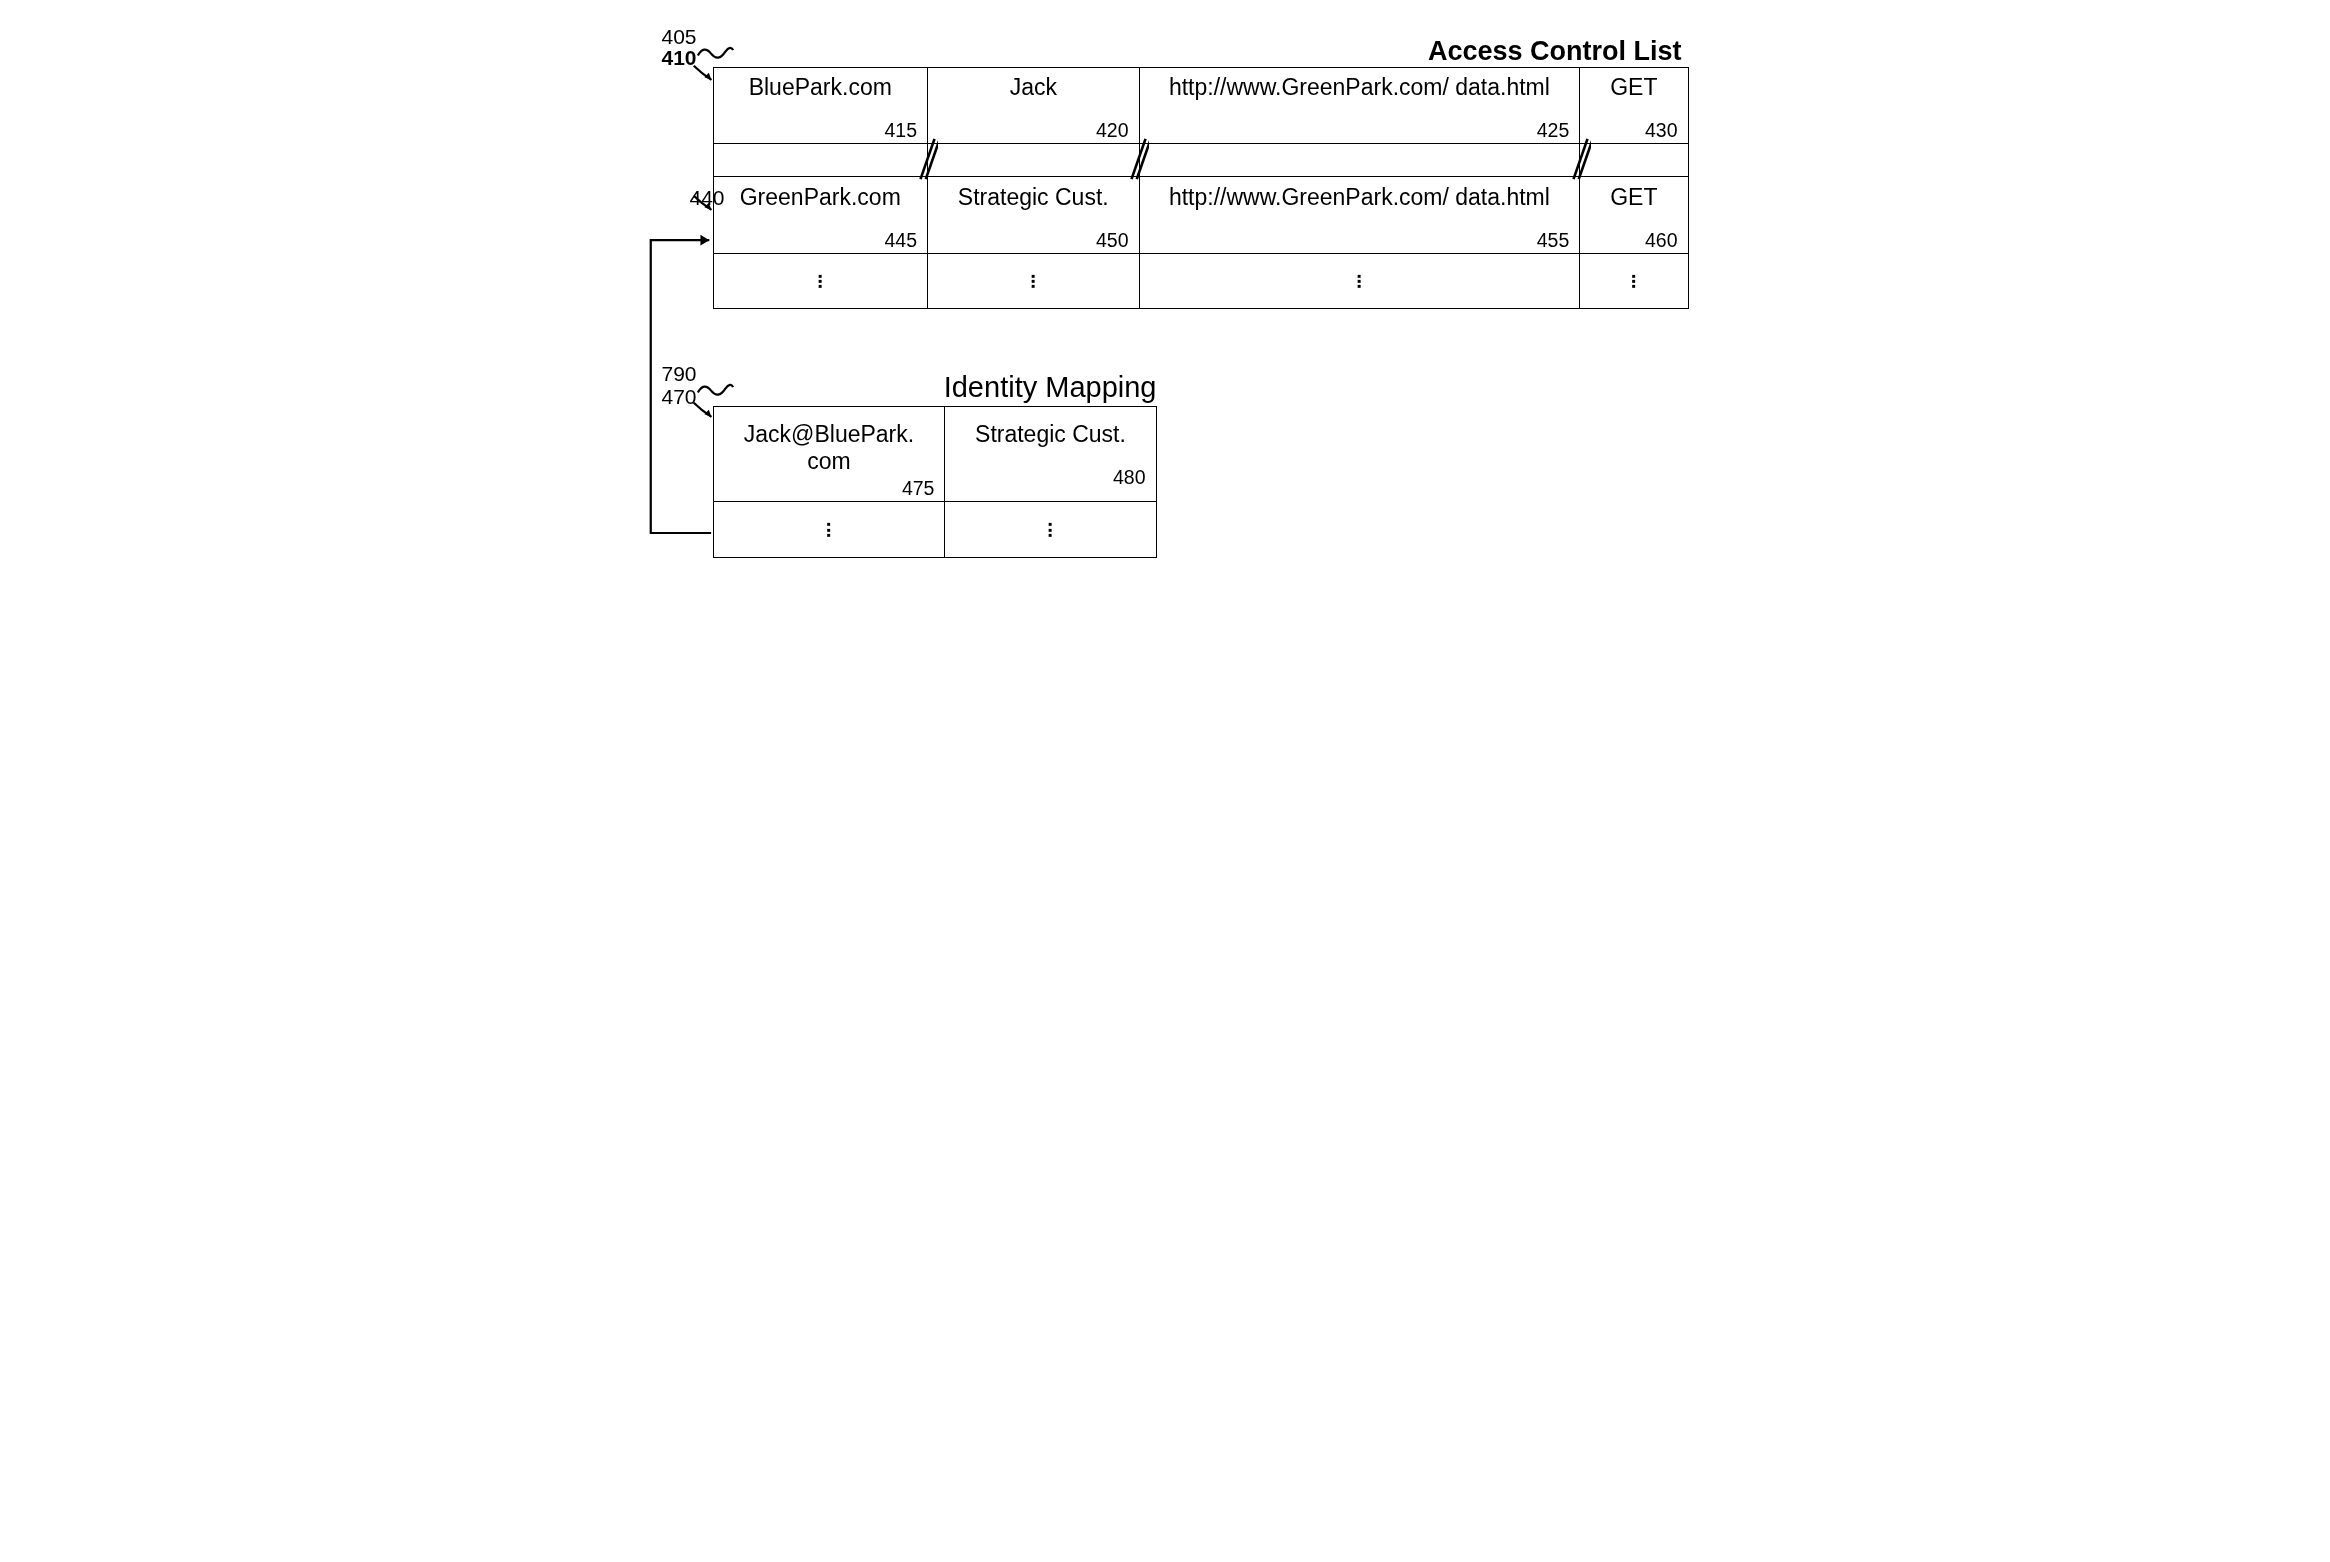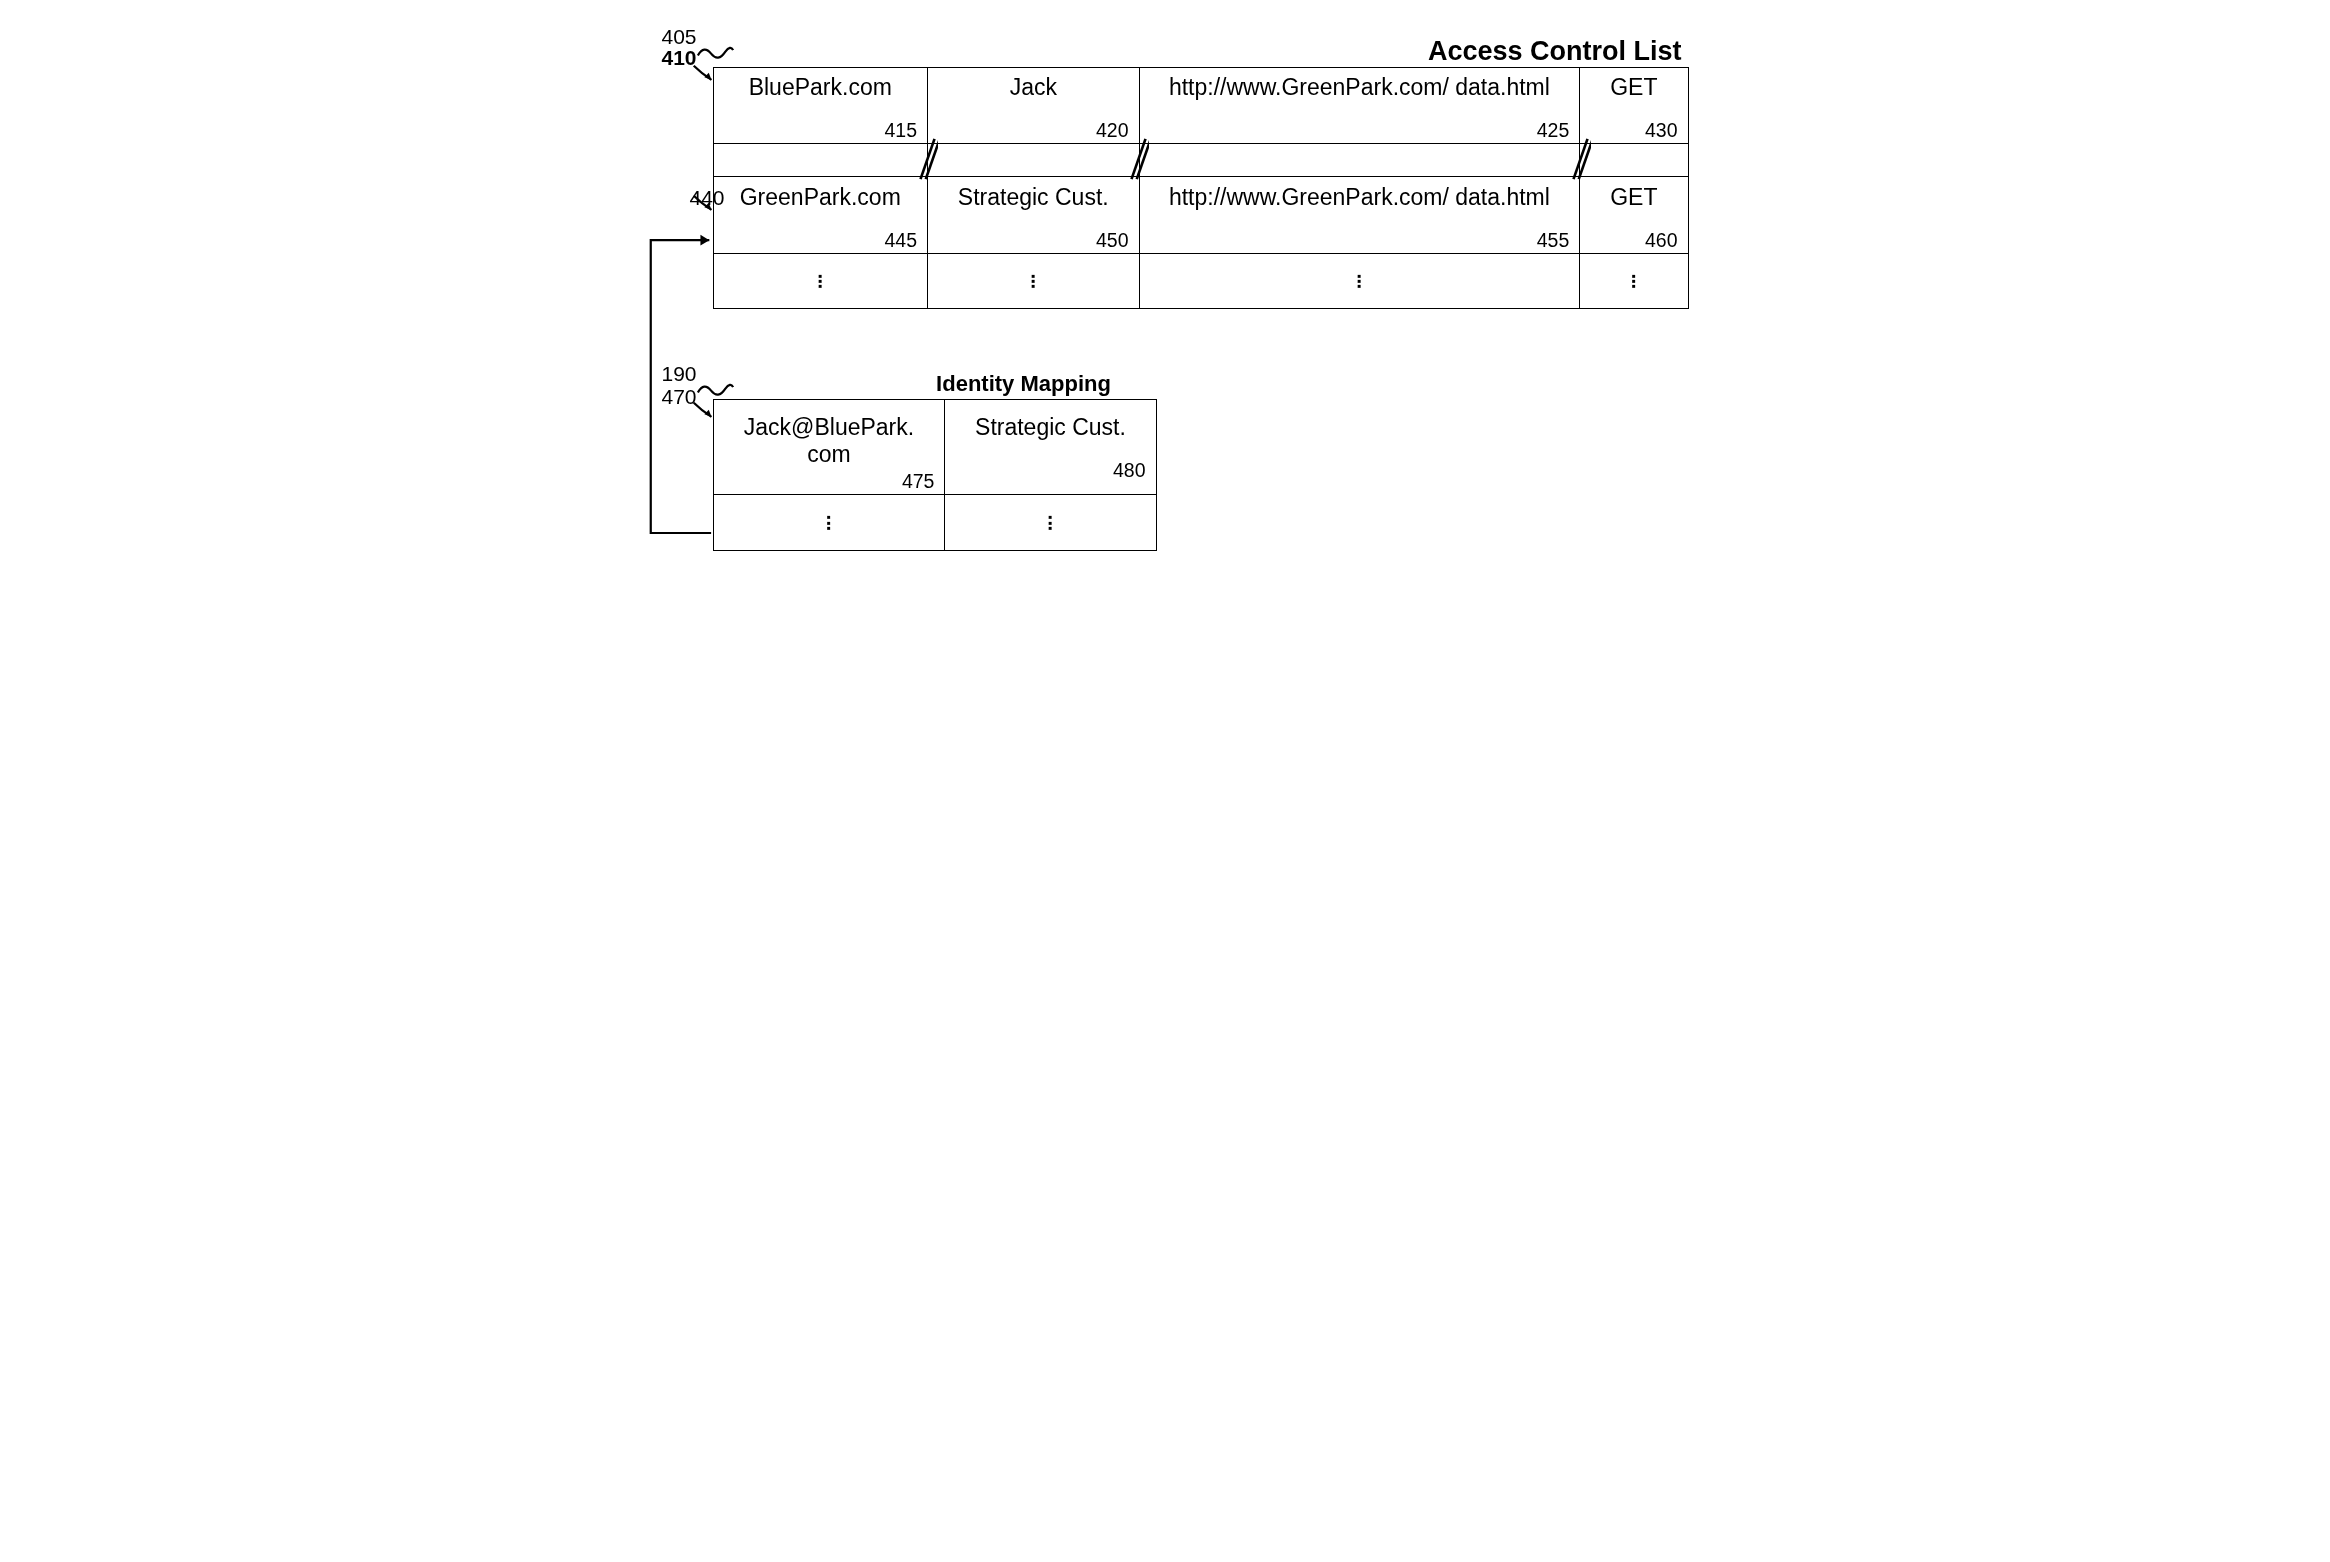--- a/index.html
+++ b/index.html
@@ -13,23 +13,23 @@
     width: 1065px;
     margin: 0 auto;
   }
   .title {
     font-weight: bold;
     font-size: 27px;
     text-align: right;
     margin-right: 7px;
   }
   .title-mid {
-    font-weight: bold;
-    font-size: 22px;
-    text-align: center;
+    font-weight: normal;
+    font-size: 29px;
+    text-align: right;
   }
   .tbl {
     border: 1.8px solid #000;
     border-collapse: collapse;
   }
   .tbl td {
     border: 1.8px solid #000;
     vertical-align: top;
     position: relative;
     margin-top: 40px;
@@ -235,21 +235,21 @@
               </div>
             </td>
       </tr>
     </tbody>
       </table>
   </div>
 
   <div class="im-block">
     <div class="title-mid" style="margin-left:178px; margin-bottom:1.8px;">Identity Mapping</div>
 
-    <span class="outer-label" style="left:-51px; top:-9px;">190</span>
+    <span class="outer-label" style="left:-51px; top:-9px;">790</span>
     <svg class="squiggle" style="left:-16px; top:9px;" viewBox="0 0 42 18">
       <path d="M1 14 Q8 2 16 12 Q24 22 32 10 Q38 2 41 8" fill="none" stroke="#000" stroke-width="2.5"></path>
     </svg>
     <span class="outer-label" style="left:-51px; top:14px;text-align:center;">470</span>
     <svg class="arrowhead" style="left:-21px; top:30px; width:23px; height:23px;" viewBox="0 0 26 26">
       <path d="M2 2 Q10 10 22 18" fill="none" stroke="#000" stroke-width="2.5"></path>
       <path d="M22 18 L14 15 L19 10 Z" fill="#000"></path>
     </svg>
 
     <table class="tbl im-table">

